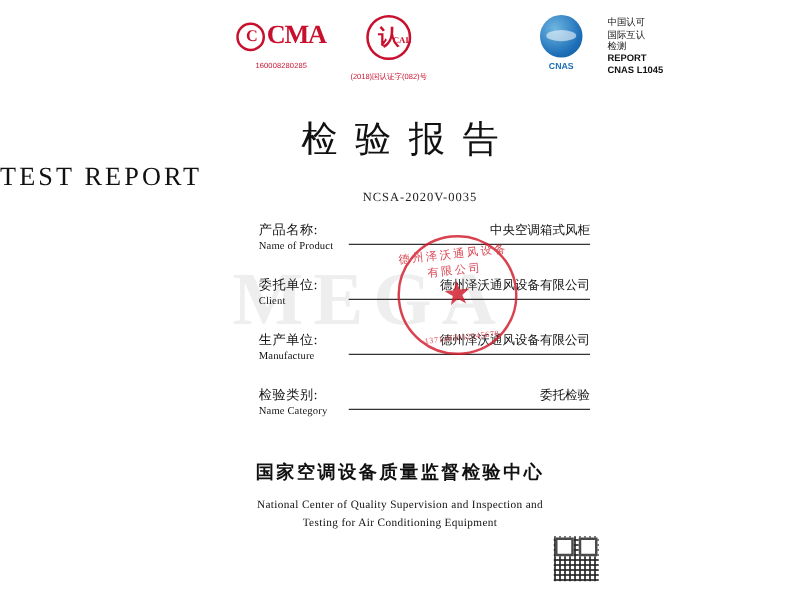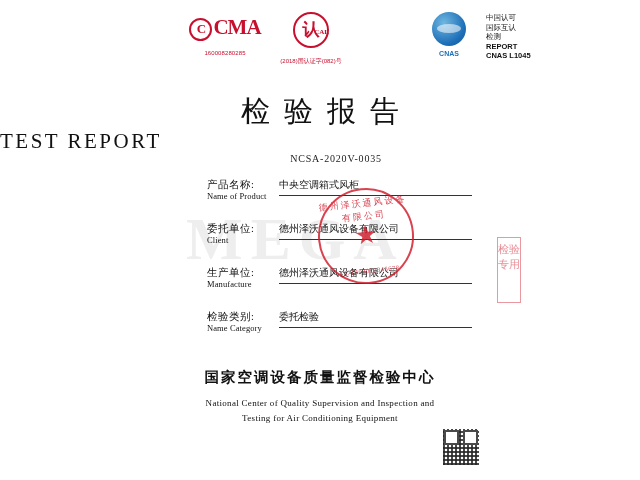--- a/index.html
+++ b/index.html
@@ -227,21 +227,21 @@
     color: #111111;
     line-height: 11px;
     display: block;
     letter-spacing: 0.1px;
   }
   .field-value {
     position: absolute;
     left: 72px;
     top: 0;
     width: 193px;
-    text-align: left;
+    text-align: right;
     font-size: 10px;
     color: #111111;
     line-height: 14px;
     border-bottom: 1px solid #333333;
     padding-bottom: 2px;
     height: 15px;
     overflow: hidden;
   }
 
   
@@ -433,21 +433,20 @@
       <div class="field-value">委托检验</div>
     </div>
   </div>
 
   <div class="stamp-red">
     <div class="arc-top">德州泽沃通风设备有限公司</div>
     <div class="star">★</div>
     <div class="arc-bottom">1371402012345678</div>
   </div>
 
-  <div class="stamp-side">检验专用</div>
 
   <div class="footer">
     <div class="org-cn">国家空调设备质量监督检验中心</div>
     <div class="org-en1">National Center of Quality Supervision and Inspection and</div>
     <div class="org-en2">Testing for Air Conditioning Equipment</div>
   </div>
 
   <div class="qr"></div>
 
 </div>

